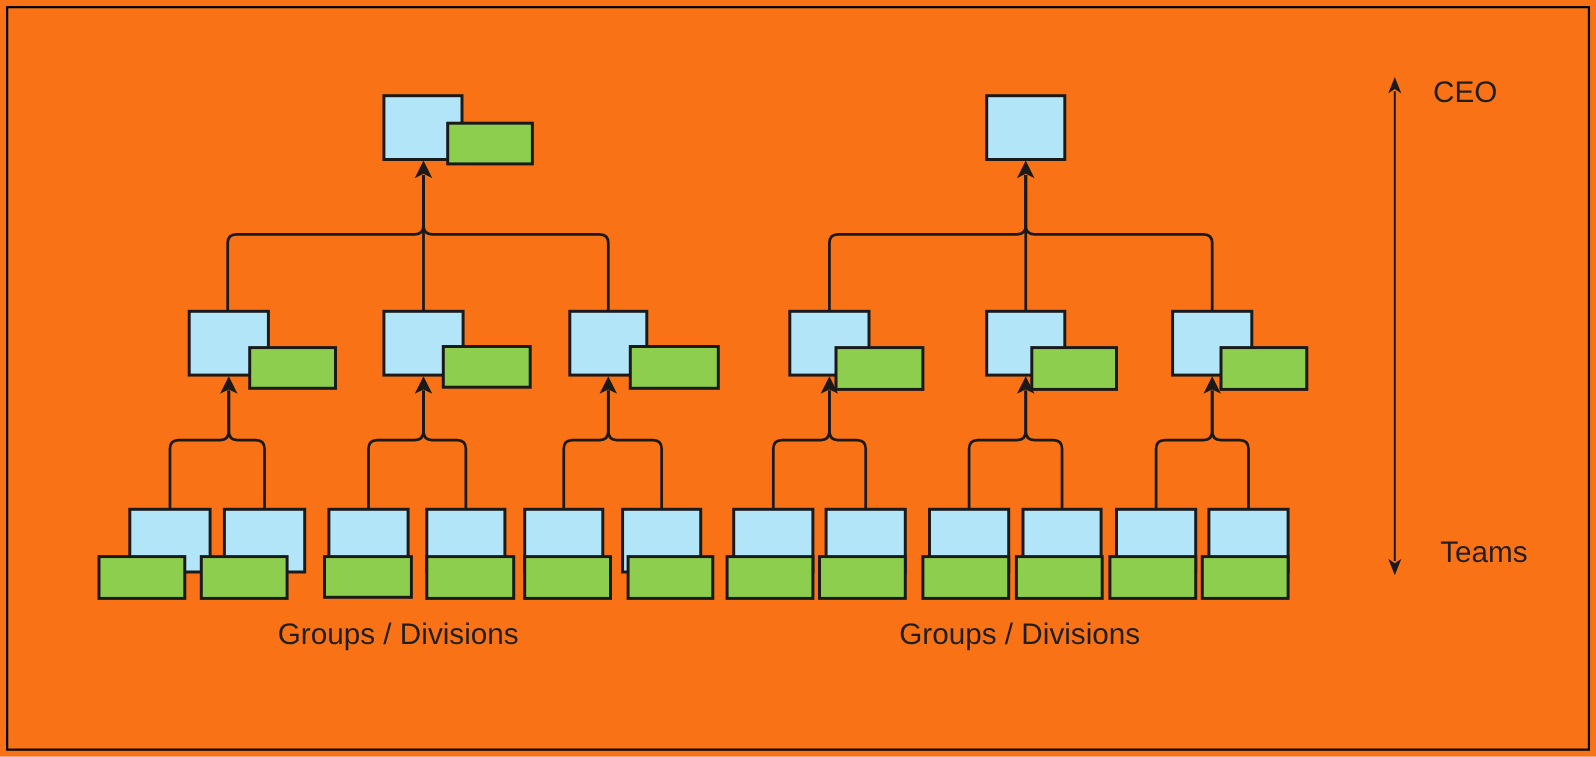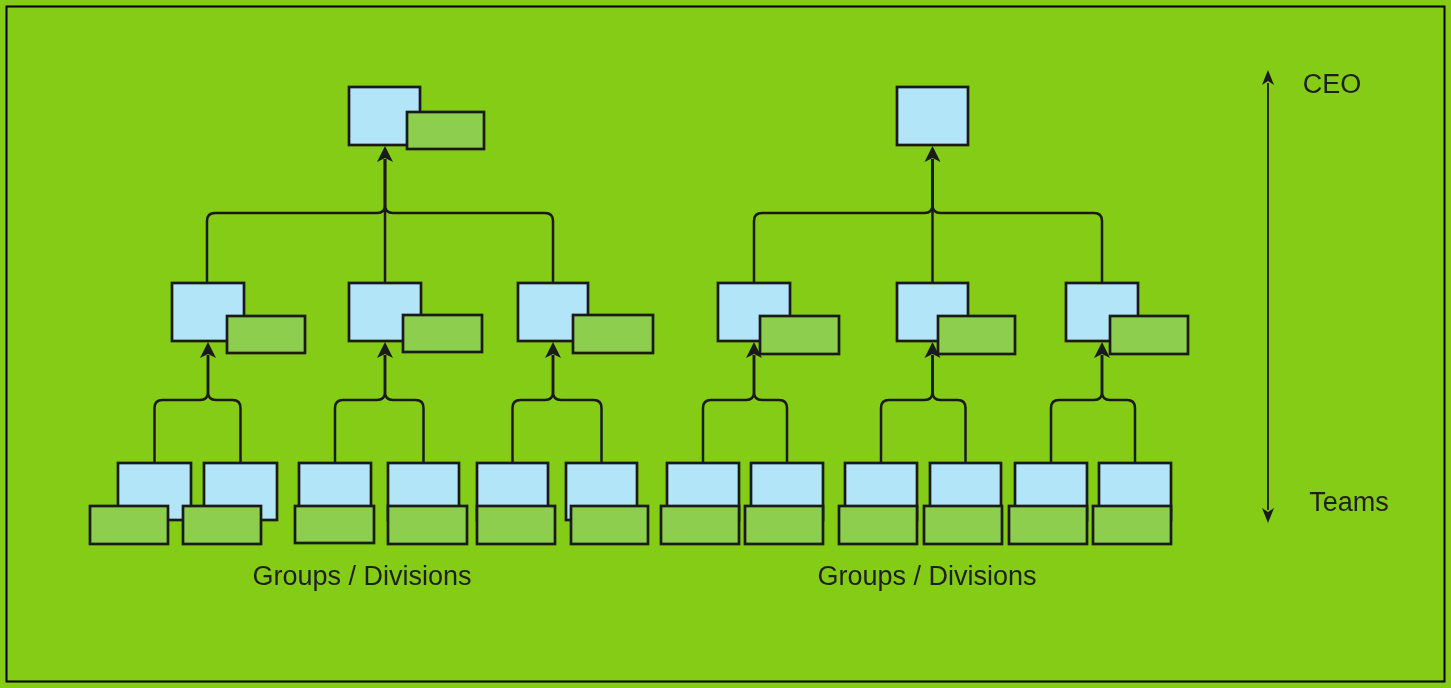--- a/index.html
+++ b/index.html
@@ -8,21 +8,21 @@
     background: #ffffff;
     width: 1451px;
     height: 688px;
     overflow: hidden;
     font-family: "Liberation Sans", sans-serif;
   }
   #stage {
     position: relative;
     width: 1451px;
     height: 688px;
-    background: #84cc16;
+    background: #f97316;
   }
   svg { display: block; }
   text {
     font-family: "Liberation Sans", sans-serif;
   }
 </style>
 </head>
 <body>
 
 <div id="stage">

